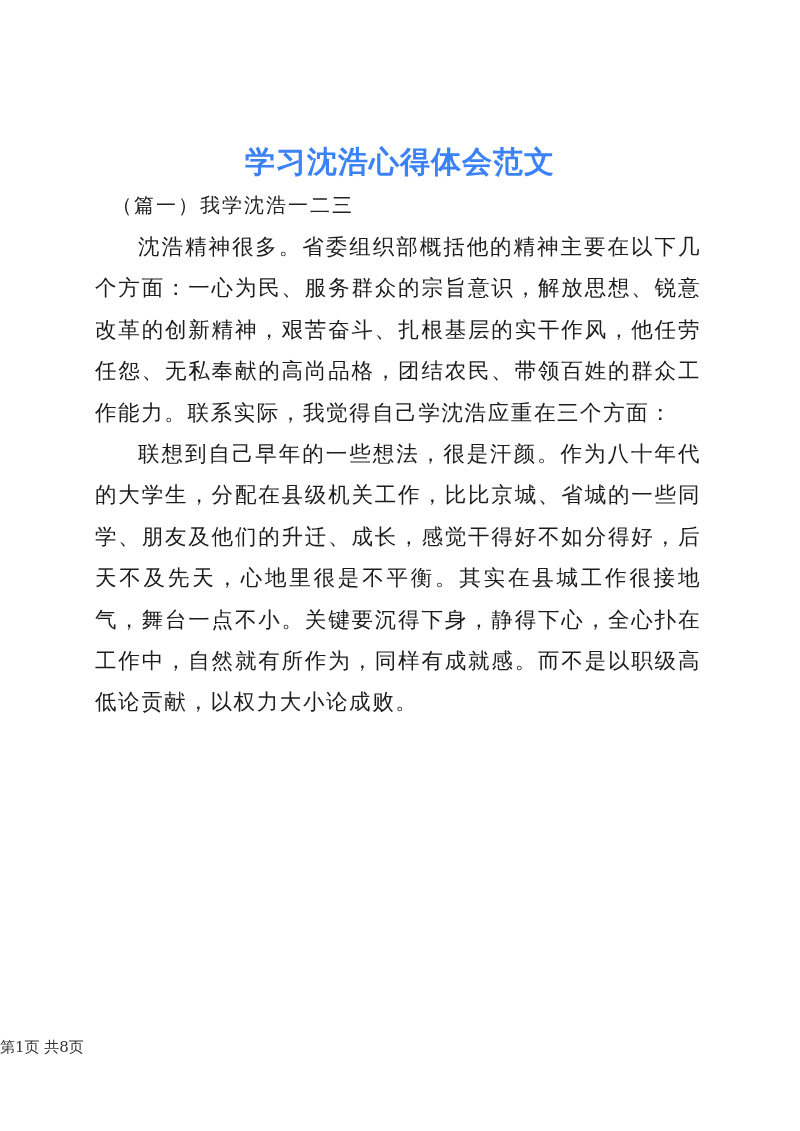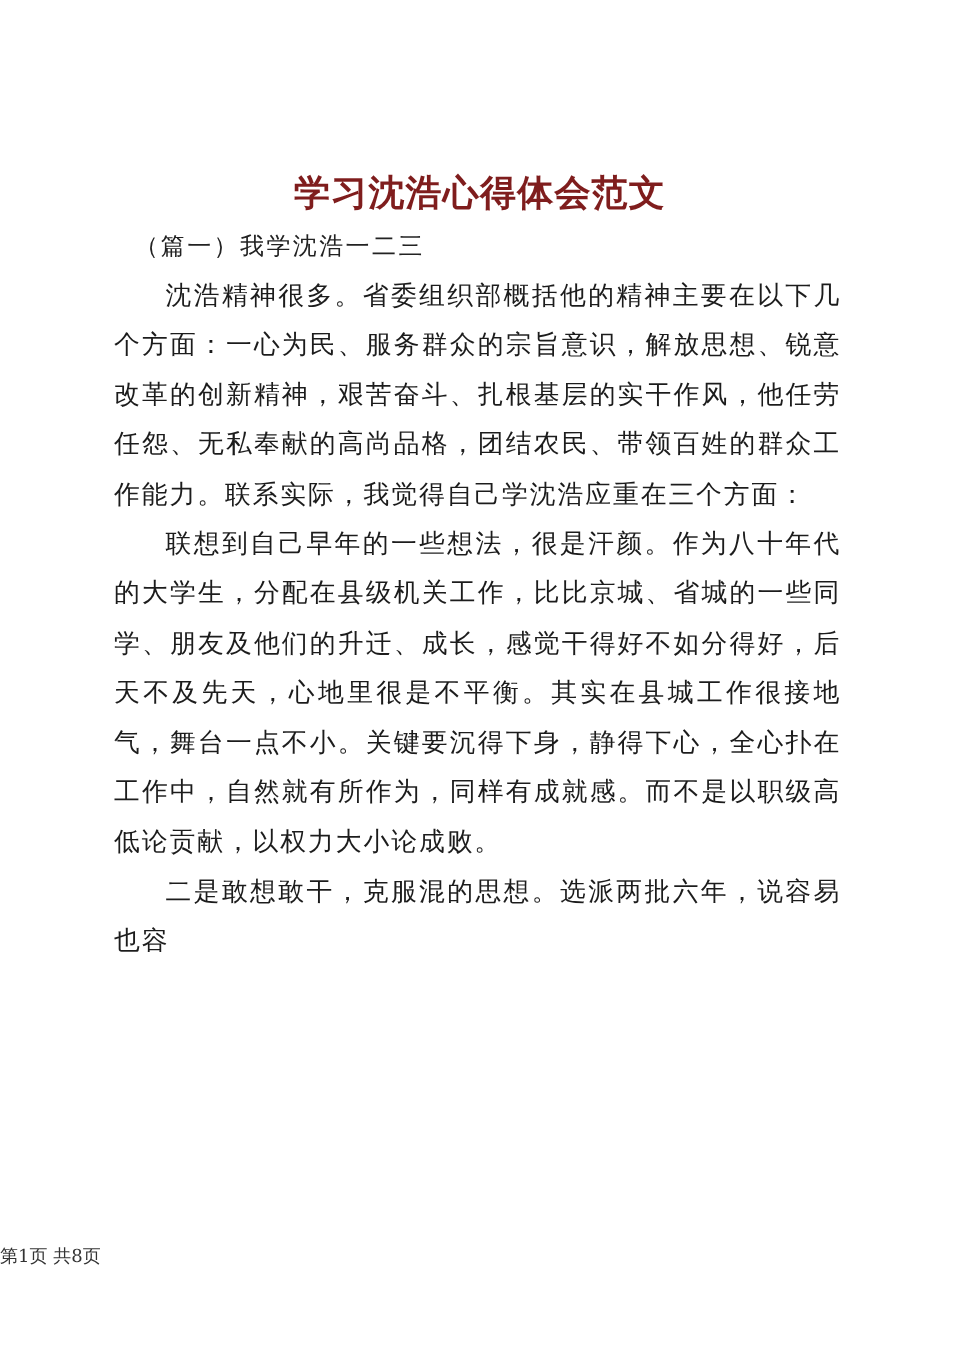--- a/index.html
+++ b/index.html
@@ -1,34 +1,33 @@
 <!DOCTYPE html>
 <html><head>
 <meta charset="utf-8">
 <style>
   html, body { margin: 0; padding: 0; background: #ffffff; }
   body { width: 800px; height: 1131px; position: relative; overflow: hidden;
          font-family: "DejaVu Serif", "Liberation Serif", serif; color: #1a1a1a; }
   .page { position: absolute; left: 0; top: 0; width: 800px; height: 1131px; background: #fff; }
   .title { position: absolute; top: 140px; left: 0; width: 800px; text-align: center;
            font-family: "DejaVu Sans", "Liberation Sans", sans-serif; font-weight: bold;
-           font-size: 30px; line-height: 44px; color: #7f1d1d; letter-spacing: 1px; }
+           font-size: 30px; line-height: 44px; color: #3b82f6; letter-spacing: 1px; }
   .subtitle { position: absolute; top: 190px; left: 112px; font-size: 20px; line-height: 30px;
               letter-spacing: 2px; color: #222; }
   .body { position: absolute; top: 226px; left: 95px; width: 606px; }
   .para { margin: 0; font-size: 21.5px; line-height: 41.4px; text-align: justify;
           text-indent: 2em; color: #1c1c1c; letter-spacing: 1.6px; word-break: break-all; }
   .footer { position: absolute; top: 1036px; left: 0; width: 800px; 
             font-size: 15px; line-height: 22px; color: #333; }
 </style>
 </head>
 <body>
 
 <div class="page">
   <div class="title">学习沈浩心得体会范文</div>
   <div class="subtitle">（篇一）我学沈浩一二三</div>
   <div class="body">
     <p class="para">沈浩精神很多。省委组织部概括他的精神主要在以下几个方面：一心为民、服务群众的宗旨意识，解放思想、锐意改革的创新精神，艰苦奋斗、扎根基层的实干作风，他任劳任怨、无私奉献的高尚品格，团结农民、带领百姓的群众工作能力。联系实际，我觉得自己学沈浩应重在三个方面：</p>
     <p class="para">联想到自己早年的一些想法，很是汗颜。作为八十年代的大学生，分配在县级机关工作，比比京城、省城的一些同学、朋友及他们的升迁、成长，感觉干得好不如分得好，后天不及先天，心地里很是不平衡。其实在县城工作很接地气，舞台一点不小。关键要沉得下身，静得下心，全心扑在工作中，自然就有所作为，同样有成就感。而不是以职级高低论贡献，以权力大小论成败。</p>
-    <p class="para">二是敢想敢干，克服混的思想。选派两批六年，说容易也容</p>
   </div>
   <div class="footer">第1页 共8页</div>
 </div>
 
 </body></html>

